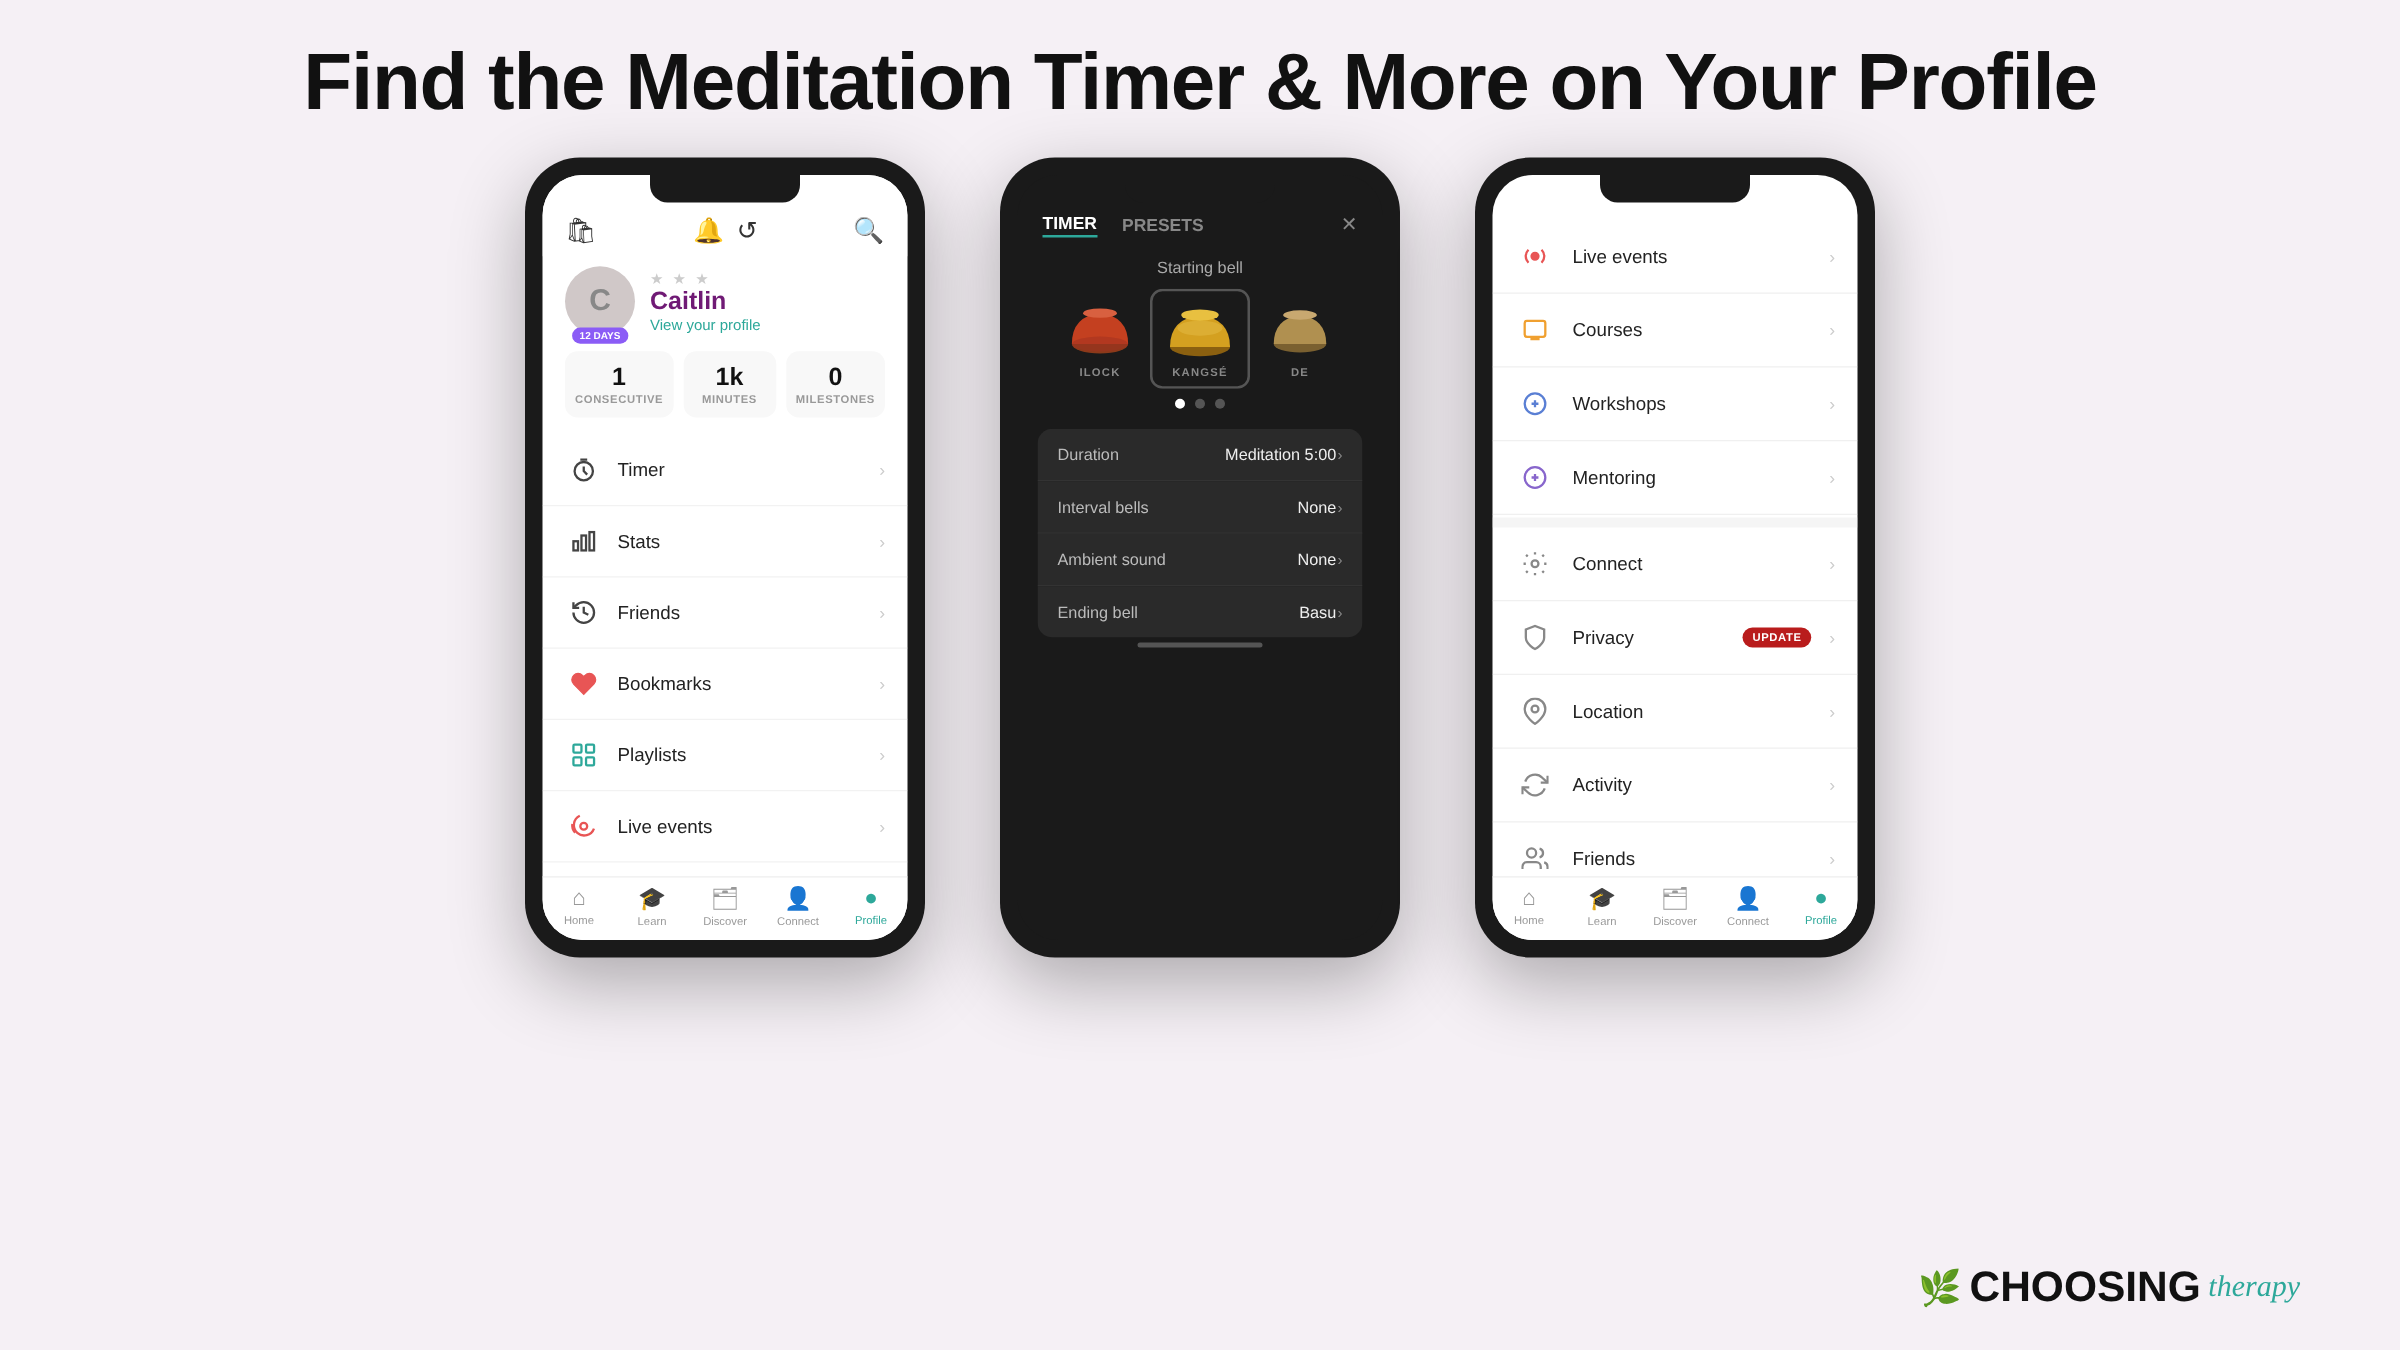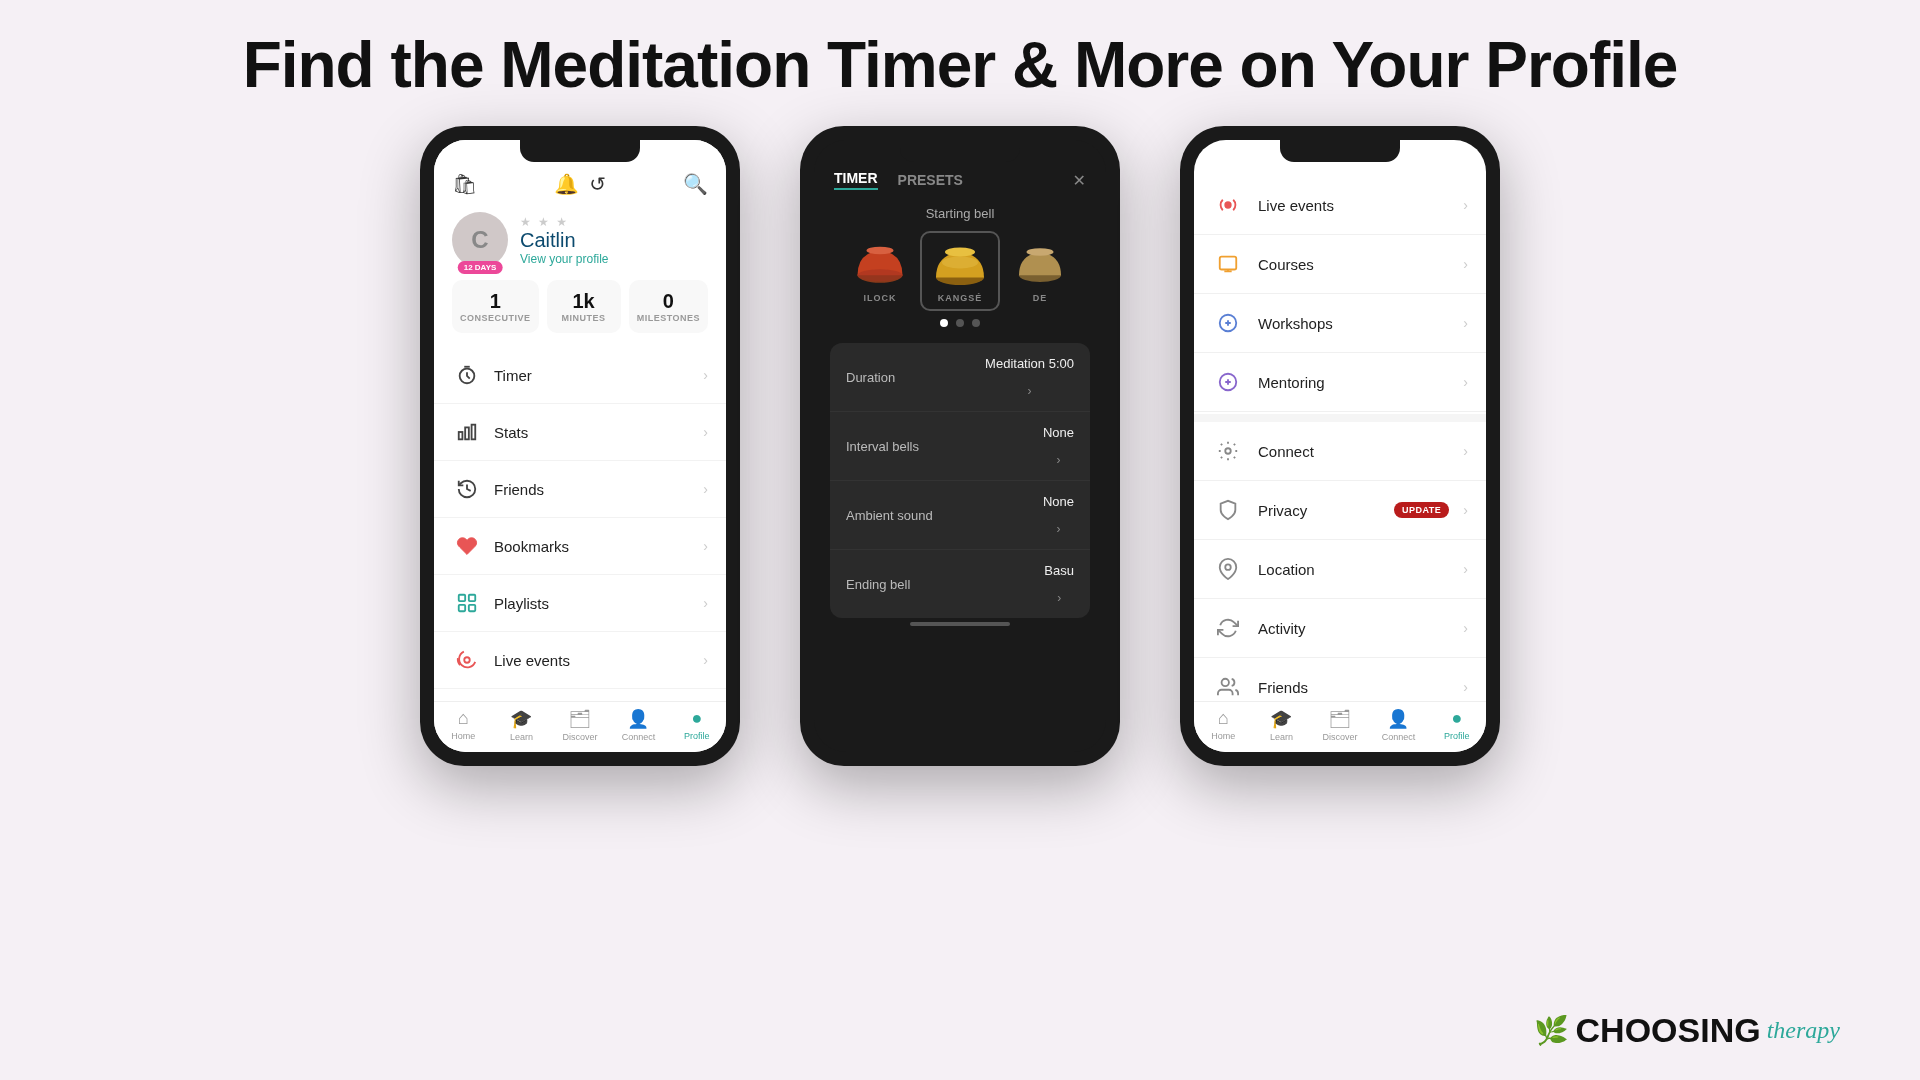--- a/index.html
+++ b/index.html
@@ -104,21 +104,21 @@
       font-size: 24px;
       font-weight: 600;
       color: #888;
     }
 
     .days-badge {
       position: absolute;
       bottom: -6px;
       left: 50%;
       transform: translateX(-50%);
-      background: #ec4899;
+      background: #8b5cf6;
       color: #fff;
       font-size: 8px;
       font-weight: 700;
       padding: 2px 6px;
       border-radius: 8px;
       white-space: nowrap;
     }
 
     .profile-name-wrap {
       display: flex;
@@ -126,22 +126,22 @@
     }
 
     .profile-stars {
       color: #ccc;
       font-size: 12px;
       letter-spacing: 2px;
     }
 
     .profile-name {
       font-size: 20px;
-      font-weight: 400;
-      color: #0c4a6e;
+      font-weight: 700;
+      color: #701a75;
     }
 
     .profile-link {
       font-size: 12px;
       color: #2da89a;
       font-weight: 500;
     }
 
     .stats-row {
       display: flex;
@@ -351,22 +351,21 @@
     .timer-row-label {
       font-size: 13px;
       color: #bbb;
     }
 
     .timer-row-value {
       font-size: 13px;
       color: #eee;
       display: flex;
       align-items: center;
-      gap: 13px;
-      flex-direction: column;
+      gap: 1px;
     }
 
     .timer-row-chevron {
       color: #888;
       font-size: 12px;
     }
 
     .timer-bottom {
       display: flex;
       justify-content: space-between;

